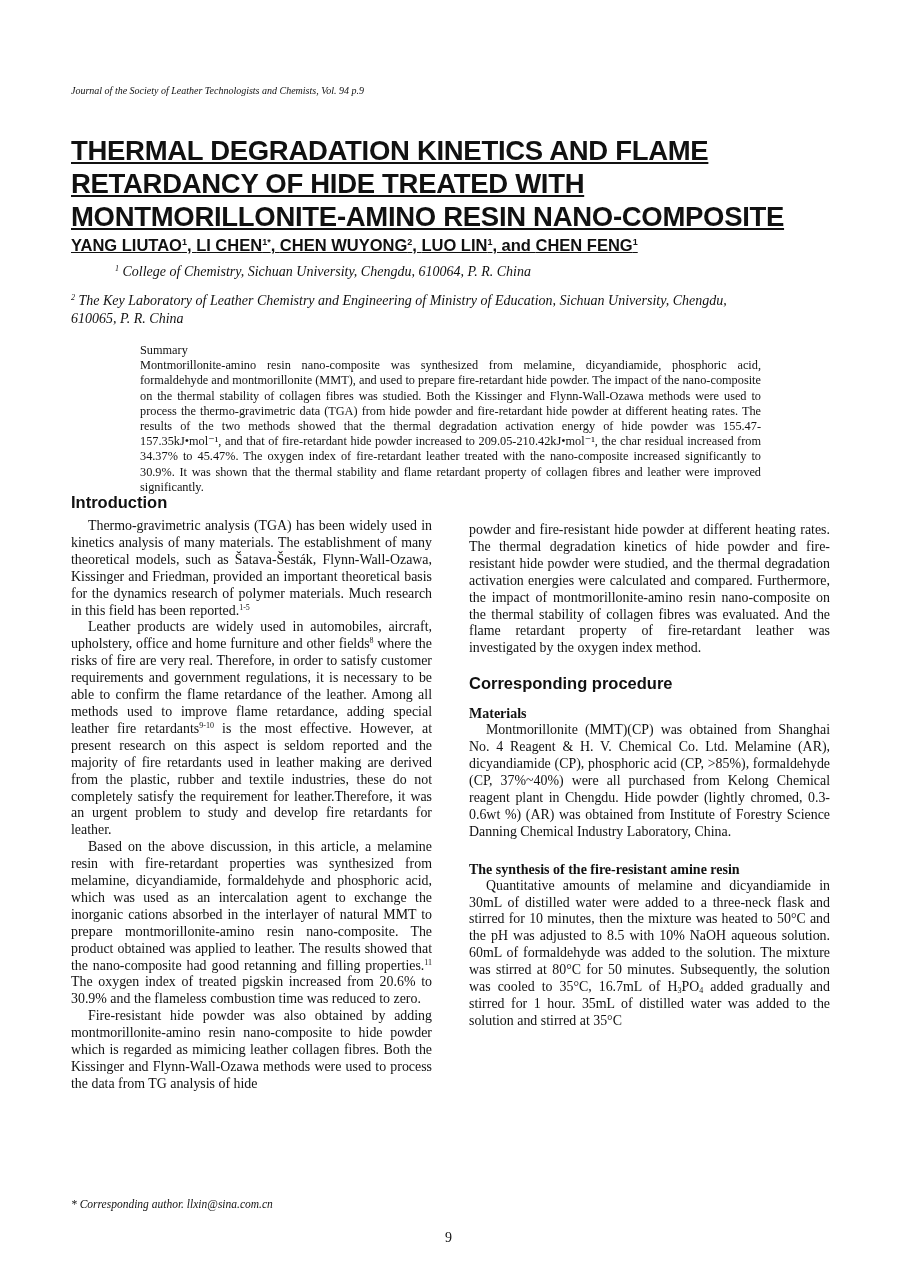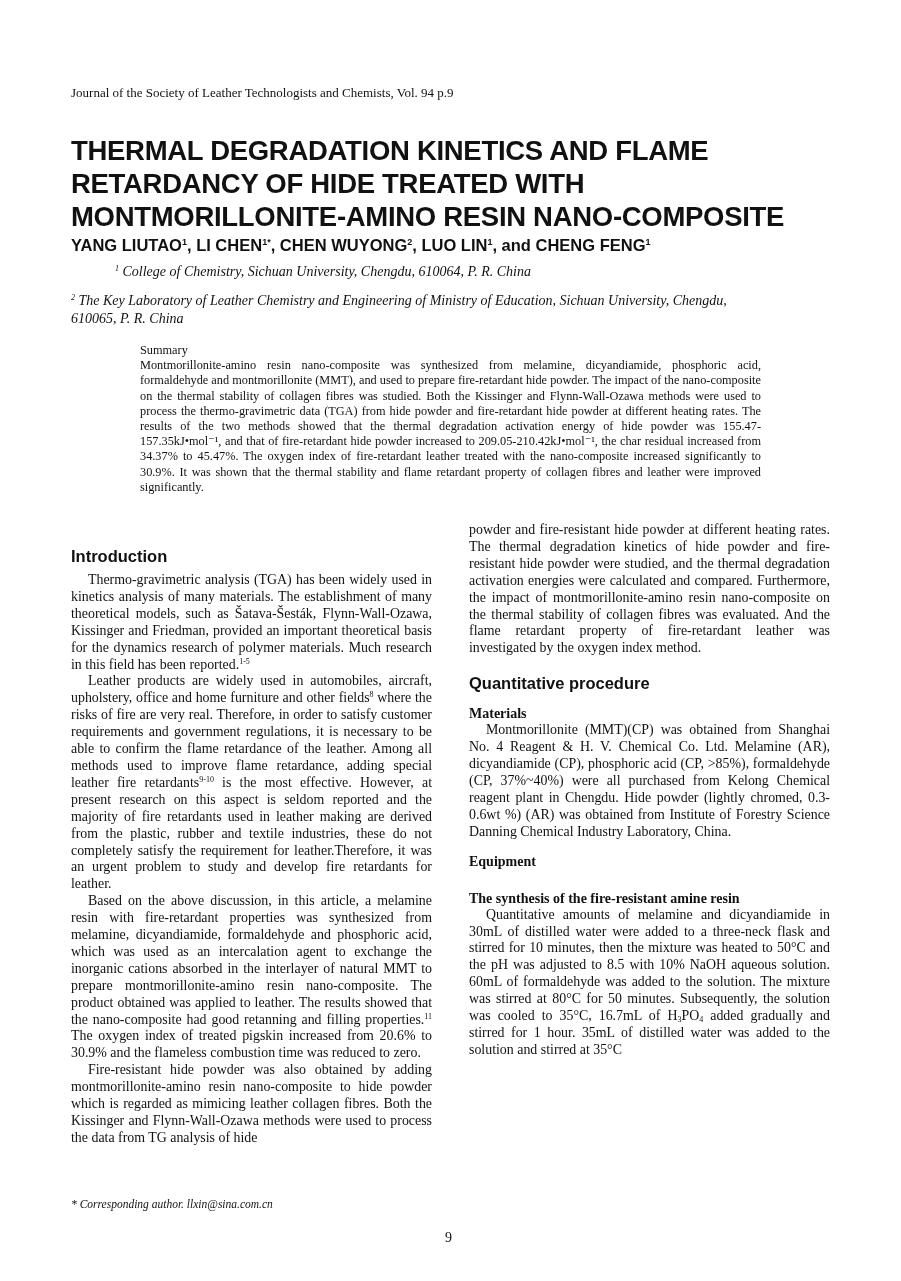--- a/index.html
+++ b/index.html
@@ -1,72 +1,71 @@
 <!DOCTYPE html>
 <html><head>
 <meta charset="utf-8">
 <style>
   html, body { margin: 0; padding: 0; background: #ffffff; }
   body { width: 901px; height: 1281px; position: relative; overflow: hidden; color: #111; }
   .serif { font-family: "Liberation Serif", "DejaVu Serif", serif; }
-  .sans { font-family: "Liberation Sans", "DejaVu Sans", sans-serif; }
-  #running-head { position: absolute; left: 71px; top: 85px; font-size: 13px; }
+  .sans { font-family: "Liberation Sans", "DejaVu Sans", sans-serif; text-decoration: underline; }
+  #running-head { position: absolute; left: 71px; top: 85px; font-size: 10px; font-style: italic; }
   #title { position: absolute; left: 71px; top: 134px; width: 780px; font-size: 27.5px; font-weight: bold; line-height: 33px; letter-spacing: -0.3px; }
   #authors { position: absolute; left: 71px; top: 236px; font-size: 16.5px; font-weight: bold; }
   #authors sup { font-size: 9px; vertical-align: 6px; }
   .affil { position: absolute; left: 71px; font-size: 14px; font-style: italic; line-height: 18px; width: 700px; }
   .affil sup { font-size: 8px; vertical-align: 5px; }
   #affil-1 { top: 260px; margin-left: 44px; }
   #affil-2 { top: 289px; }
   #summary { position: absolute; left: 140px; top: 343px; width: 621px; font-size: 12.3px; line-height: 15.2px; text-align: justify; }
   #summary .heading { font-weight: normal; }
   .col { position: absolute; width: 361px; font-size: 13.9px; line-height: 16.9px; text-align: justify; }
-  #col-left { left: 71px; top: 546px; }
+  #col-left { left: 71px; top: 492px; }
   #col-right { left: 469px; top: 522px; }
   .col p { margin: 0; text-indent: 17px; }
   .col p.noindent { text-indent: 0; }
   .section-head { font-family: "Liberation Sans", "DejaVu Sans", sans-serif; font-weight: bold; font-size: 16.5px; margin: 0 0 6px 0; line-height: 20px; }
   .sub-head { font-weight: bold; font-size: 14px; margin: 0; line-height: 17px; }
   .col sup { font-size: 8px; vertical-align: 5px; line-height: 0; }
   .col sub { font-size: 8px; vertical-align: -2px; line-height: 0; }
   #footnote { position: absolute; left: 71px; top: 1198px; font-size: 11.5px; font-style: italic; }
   #page-number { position: absolute; left: 445px; top: 1230px; font-size: 14px; }
 </style>
 </head>
 <body>
 
 <div id="running-head" class="serif">Journal of the Society of Leather Technologists and Chemists, Vol. 94 p.9</div>
 
 <div id="title" class="sans">THERMAL DEGRADATION KINETICS AND FLAME RETARDANCY OF HIDE TREATED WITH MONTMORILLONITE-AMINO RESIN NANO-COMPOSITE</div>
 
 <div id="authors" class="sans">
-  <span><span>YANG LIUTAO</span><sup>1</sup><span>, </span></span><span><span>LI CHEN</span><sup>1*</sup><span>, </span></span><span><span>CHEN WUYONG</span><sup>2</sup><span>, </span></span><span><span>LUO LIN</span><sup>1</sup><span>, and </span></span><span><span>CHENG FENG</span><sup>1</sup><span></span></span>
+  <span><span>YANG LIUTAO</span><sup>1</sup><span>, </span></span><span><span>LI CHEN</span><sup>1*</sup><span>, </span></span><span><span>CHEN WUYONG</span><sup>2</sup><span>, </span></span><span><span>LUO LIN</span><sup>1</sup><span>, and </span></span><span><span>CHEN FENG</span><sup>1</sup><span></span></span>
 </div>
 
 <div id="affil-1" class="affil serif"><sup>1</sup> <span>College of Chemistry, Sichuan University, Chengdu, 610064, P. R. China</span></div>
 <div id="affil-2" class="affil serif"><sup>2</sup> <span>The Key Laboratory of Leather Chemistry and Engineering of Ministry of Education, Sichuan University, Chengdu, 610065, P. R. China</span></div>
 
 <div id="summary" class="serif">
   <div class="heading">Summary</div>
   <div>Montmorillonite-amino resin nano-composite was synthesized from melamine, dicyandiamide, phosphoric acid, formaldehyde and montmorillonite (MMT), and used to prepare fire-retardant hide powder. The impact of the nano-composite on the thermal stability of collagen fibres was studied. Both the Kissinger and Flynn-Wall-Ozawa methods were used to process the thermo-gravimetric data (TGA) from hide powder and fire-retardant hide powder at different heating rates. The results of the two methods showed that the thermal degradation activation energy of hide powder was 155.47-157.35kJ•mol⁻¹, and that of fire-retardant hide powder increased to 209.05-210.42kJ•mol⁻¹, the char residual increased from 34.37% to 45.47%. The oxygen index of fire-retardant leather treated with the nano-composite increased significantly to 30.9%. It was shown that the thermal stability and flame retardant property of collagen fibres and leather were improved significantly.</div>
 </div>
 
 <div id="col-left" class="col serif">
   <div class="section-head">Introduction</div>
   <p><span>Thermo-gravimetric analysis (TGA) has been widely used in kinetics analysis of many materials. The establishment of many theoretical models, such as Šatava-Šesták, Flynn-Wall-Ozawa, Kissinger and Friedman, provided an important theoretical basis for the dynamics research of polymer materials. Much research in this field has been reported.</span><sup>1-5</sup></p>
   <p><span>Leather products are widely used in automobiles, aircraft, upholstery, office and home furniture and other fields</span><sup>8</sup><span> where the risks of fire are very real. Therefore, in order to satisfy customer requirements and government regulations, it is necessary to be able to confirm the flame retardance of the leather. Among all methods used to improve flame retardance, adding special leather fire retardants</span><sup>9-10</sup><span> is the most effective. However, at present research on this aspect is seldom reported and the majority of fire retardants used in leather making are derived from the plastic, rubber and textile industries, these do not completely satisfy the requirement for leather.Therefore, it was an urgent problem to study and develop fire retardants for leather.</span></p>
   <p><span>Based on the above discussion, in this article, a melamine resin with fire-retardant properties was synthesized from melamine, dicyandiamide, formaldehyde and phosphoric acid, which was used as an intercalation agent to exchange the inorganic cations absorbed in the interlayer of natural MMT to prepare montmorillonite-amino resin nano-composite. The product obtained was applied to leather. The results showed that the nano-composite had good retanning and filling properties.</span><sup>11</sup><span> The oxygen index of treated pigskin increased from 20.6% to 30.9% and the flameless combustion time was reduced to zero.</span></p>
   <p>Fire-resistant hide powder was also obtained by adding montmorillonite-amino resin nano-composite to hide powder which is regarded as mimicing leather collagen fibres. Both the Kissinger and Flynn-Wall-Ozawa methods were used to process the data from TG analysis of hide</p>
 </div>
 
 <div id="col-right" class="col serif">
   <p class="noindent">powder and fire-resistant hide powder at different heating rates. The thermal degradation kinetics of hide powder and fire-resistant hide powder were studied, and the thermal degradation activation energies were calculated and compared. Furthermore, the impact of montmorillonite-amino resin nano-composite on the thermal stability of collagen fibres was evaluated. And the flame retardant property of fire-retardant leather was investigated by the oxygen index method.</p>
-  <div class="section-head" style="margin-top:16px; margin-bottom:12px;">Quantitative procedure</div>
+  <div class="section-head" style="margin-top:16px; margin-bottom:12px;">Corresponding procedure</div>
   <div class="sub-head">Materials</div>
   <p>Montmorillonite (MMT)(CP) was obtained from Shanghai No. 4 Reagent &amp; H. V. Chemical Co. Ltd. Melamine (AR), dicyandiamide (CP), phosphoric acid (CP, &gt;85%), formaldehyde (CP, 37%~40%) were all purchased from Kelong Chemical reagent plant in Chengdu. Hide powder (lightly chromed, 0.3-0.6wt %) (AR) was obtained from Institute of Forestry Science Danning Chemical Industry Laboratory, China.</p>
-  <div class="sub-head" style="margin-top:12px;">Equipment</div>
   <div class="sub-head" style="margin-top:20px;">The synthesis of the fire-resistant amine resin</div>
   <p><span>Quantitative amounts of melamine and dicyandiamide in 30mL of distilled water were added to a three-neck flask and stirred for 10 minutes, then the mixture was heated to 50°C and the pH was adjusted to 8.5 with 10% NaOH aqueous solution. 60mL of formaldehyde was added to the solution. The mixture was stirred at 80°C for 50 minutes. Subsequently, the solution was cooled to 35°C, 16.7mL of H</span><sub>3</sub><span>PO</span><sub>4</sub><span> added gradually and stirred for 1 hour. 35mL of distilled water was added to the solution and stirred at 35°C</span></p>
 </div>
 
 <div id="footnote" class="serif">* Corresponding author. llxin@sina.com.cn</div>
 
 <div id="page-number" class="serif">9</div>
 
 </body></html>

